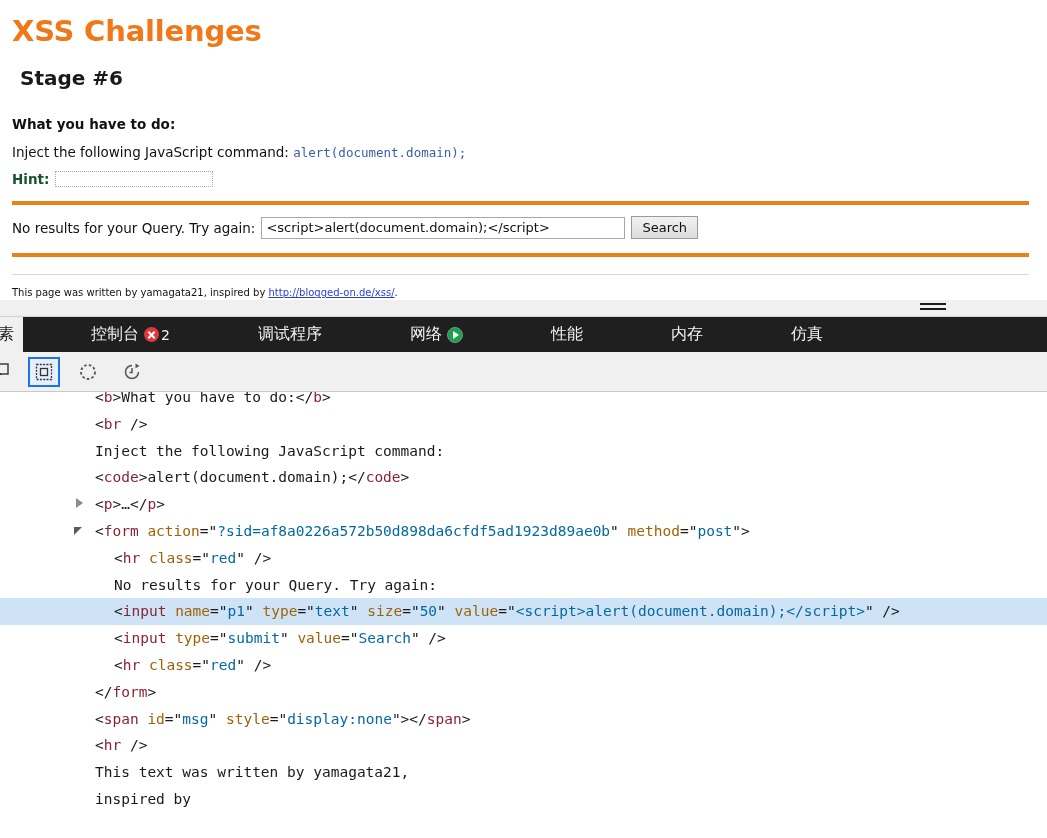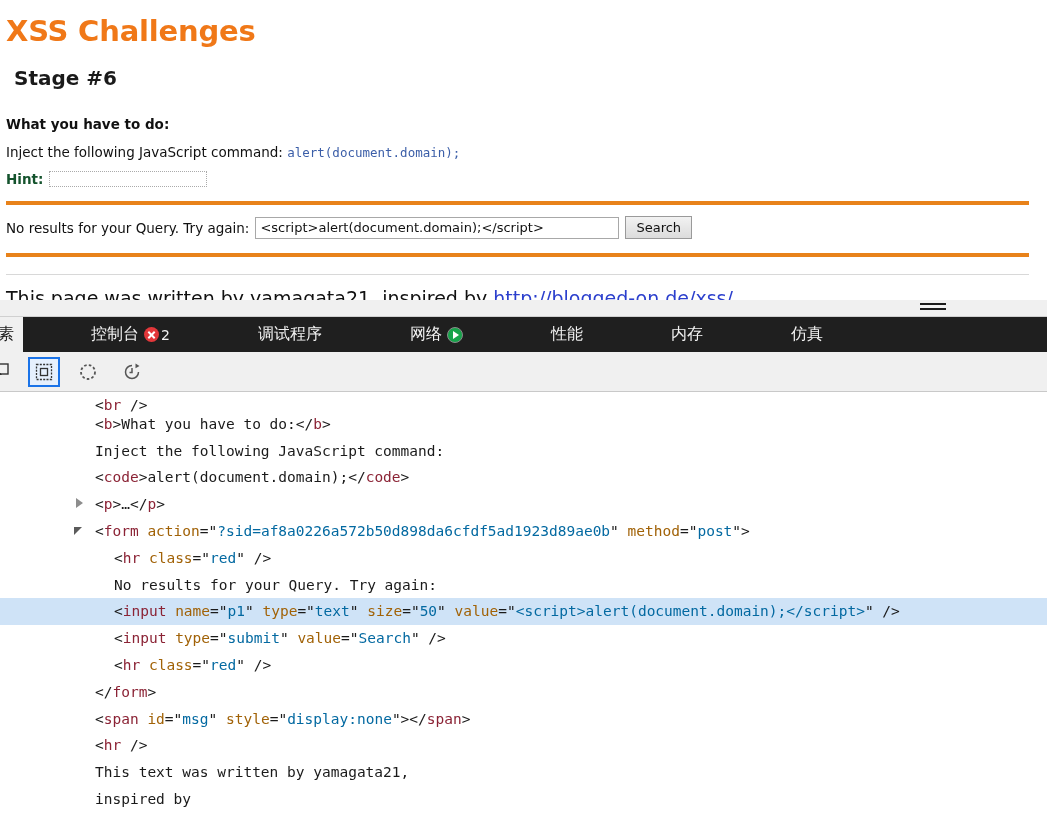--- a/index.html
+++ b/index.html
@@ -11,21 +11,21 @@
     font-family: "DejaVu Sans", sans-serif;
   }
 
   
   #page {
     position: absolute; left: 0; top: 0;
     width: 1047px; height: 300px;
     background: #ffffff;
     overflow: hidden;
   }
-  .page-inner { padding: 8px 18px 0 6px; }
+  .page-inner { padding: 8px 18px 0 12px; }
 
   #site-title {
     color: #f07818;
     font-family: "DejaVu Sans", sans-serif;
     font-weight: bold;
     font-size: 29px;
     letter-spacing: -0.2px;
     margin: 8px 0 0 0;
     line-height: 1.05;
   }
@@ -115,21 +115,21 @@
     border: 1px solid #9a9a9a;
     background: linear-gradient(#f2f2f2, #dcdcdc);
     font-family: "DejaVu Sans", sans-serif;
     font-size: 13px;
     color: #111;
     cursor: pointer;
   }
 
   .credit {
     font-family: "DejaVu Sans", sans-serif;
-    font-size: 19px;
+    font-size: 10px;
     color: #111;
     margin-top: 12px;
   }
   .credit a { color: #2b3fcd; text-decoration: underline; }
 
   
   #devtools {
     position: absolute; left: 0; top: 300px;
     width: 1047px; height: 538px;
     background: #ffffff;
@@ -377,22 +377,22 @@
       <div class="tb-btn">
         <svg width="20" height="20" viewBox="0 0 20 20">
           <path d="M16.5 10 A6.5 6.5 0 1 1 10 3.5" fill="none" stroke="#555" stroke-width="1.5"></path>
           <path d="M13.5 1.5 L17.5 4 L13.5 6.2 Z" fill="#555"></path>
           <path d="M10 6 L10 10.4 L7.5 10.4" fill="none" stroke="#555" stroke-width="1.5"></path>
         </svg>
       </div>
     </div>
 
   <div id="dom-pane">
+      <div class="dom-line" style="margin-top: -8px;"><span class="ind" style="width: 95px;"></span><span class="punct">&lt;</span><span class="tag">b</span><span class="punct">&gt;</span><span class="txt">What you have to do:</span><span class="punct">&lt;/</span><span class="tag">b</span><span class="punct">&gt;</span></div>
       <div class="dom-line"><span class="ind" style="width: 95px;"></span><span class="punct">&lt;</span><span class="tag">br</span><span class="punct"> /&gt;</span></div>
-      <div class="dom-line" style="margin-top: -8px;"><span class="ind" style="width: 95px;"></span><span class="punct">&lt;</span><span class="tag">b</span><span class="punct">&gt;</span><span class="txt">What you have to do:</span><span class="punct">&lt;/</span><span class="tag">b</span><span class="punct">&gt;</span></div>
       <div class="dom-line"><span class="ind" style="width: 95px;"></span><span class="txt">Inject the following JavaScript command:</span></div>
       <div class="dom-line"><span class="ind" style="width: 95px;"></span><span class="punct">&lt;</span><span class="tag">code</span><span class="punct">&gt;</span><span class="txt">alert(document.domain);</span><span class="punct">&lt;/</span><span class="tag">code</span><span class="punct">&gt;</span></div>
       <div class="dom-line"><span class="twisty closed"></span><span class="ind" style="width: 95px;"></span><span class="punct">&lt;</span><span class="tag">p</span><span class="punct">&gt;</span><span class="txt">…</span><span class="punct">&lt;/</span><span class="tag">p</span><span class="punct">&gt;</span></div>
       <div class="dom-line"><span class="twisty open"></span><span class="ind" style="width: 95px;"></span><span class="punct">&lt;</span><span class="tag">form</span><span class="txt"> </span><span class="attr">action</span><span class="punct">="</span><span class="val">?sid=af8a0226a572b50d898da6cfdf5ad1923d89ae0b</span><span class="punct">"</span><span class="txt"> </span><span class="attr">method</span><span class="punct">="</span><span class="val">post</span><span class="punct">"&gt;</span></div>
       <div class="dom-line"><span class="ind" style="width: 114px;"></span><span class="punct">&lt;</span><span class="tag">hr</span><span class="txt"> </span><span class="attr">class</span><span class="punct">="</span><span class="val">red</span><span class="punct">" /&gt;</span></div>
       <div class="dom-line"><span class="ind" style="width: 114px;"></span><span class="txt">No results for your Query. Try again:</span></div>
       <div class="dom-line sel"><span class="ind" style="width: 114px;"></span><span class="punct">&lt;</span><span class="tag">input</span><span class="txt"> </span><span class="attr">name</span><span class="punct">="</span><span class="val">p1</span><span class="punct">"</span><span class="txt"> </span><span class="attr">type</span><span class="punct">="</span><span class="val">text</span><span class="punct">"</span><span class="txt"> </span><span class="attr">size</span><span class="punct">="</span><span class="val">50</span><span class="punct">"</span><span class="txt"> </span><span class="attr">value</span><span class="punct">="</span><span class="val">&lt;script&gt;alert(document.domain);&lt;/script&gt;</span><span class="punct">" /&gt;</span></div>
       <div class="dom-line"><span class="ind" style="width: 114px;"></span><span class="punct">&lt;</span><span class="tag">input</span><span class="txt"> </span><span class="attr">type</span><span class="punct">="</span><span class="val">submit</span><span class="punct">"</span><span class="txt"> </span><span class="attr">value</span><span class="punct">="</span><span class="val">Search</span><span class="punct">" /&gt;</span></div>
       <div class="dom-line"><span class="ind" style="width: 114px;"></span><span class="punct">&lt;</span><span class="tag">hr</span><span class="txt"> </span><span class="attr">class</span><span class="punct">="</span><span class="val">red</span><span class="punct">" /&gt;</span></div>
       <div class="dom-line"><span class="ind" style="width: 95px;"></span><span class="punct">&lt;/</span><span class="tag">form</span><span class="punct">&gt;</span></div>

